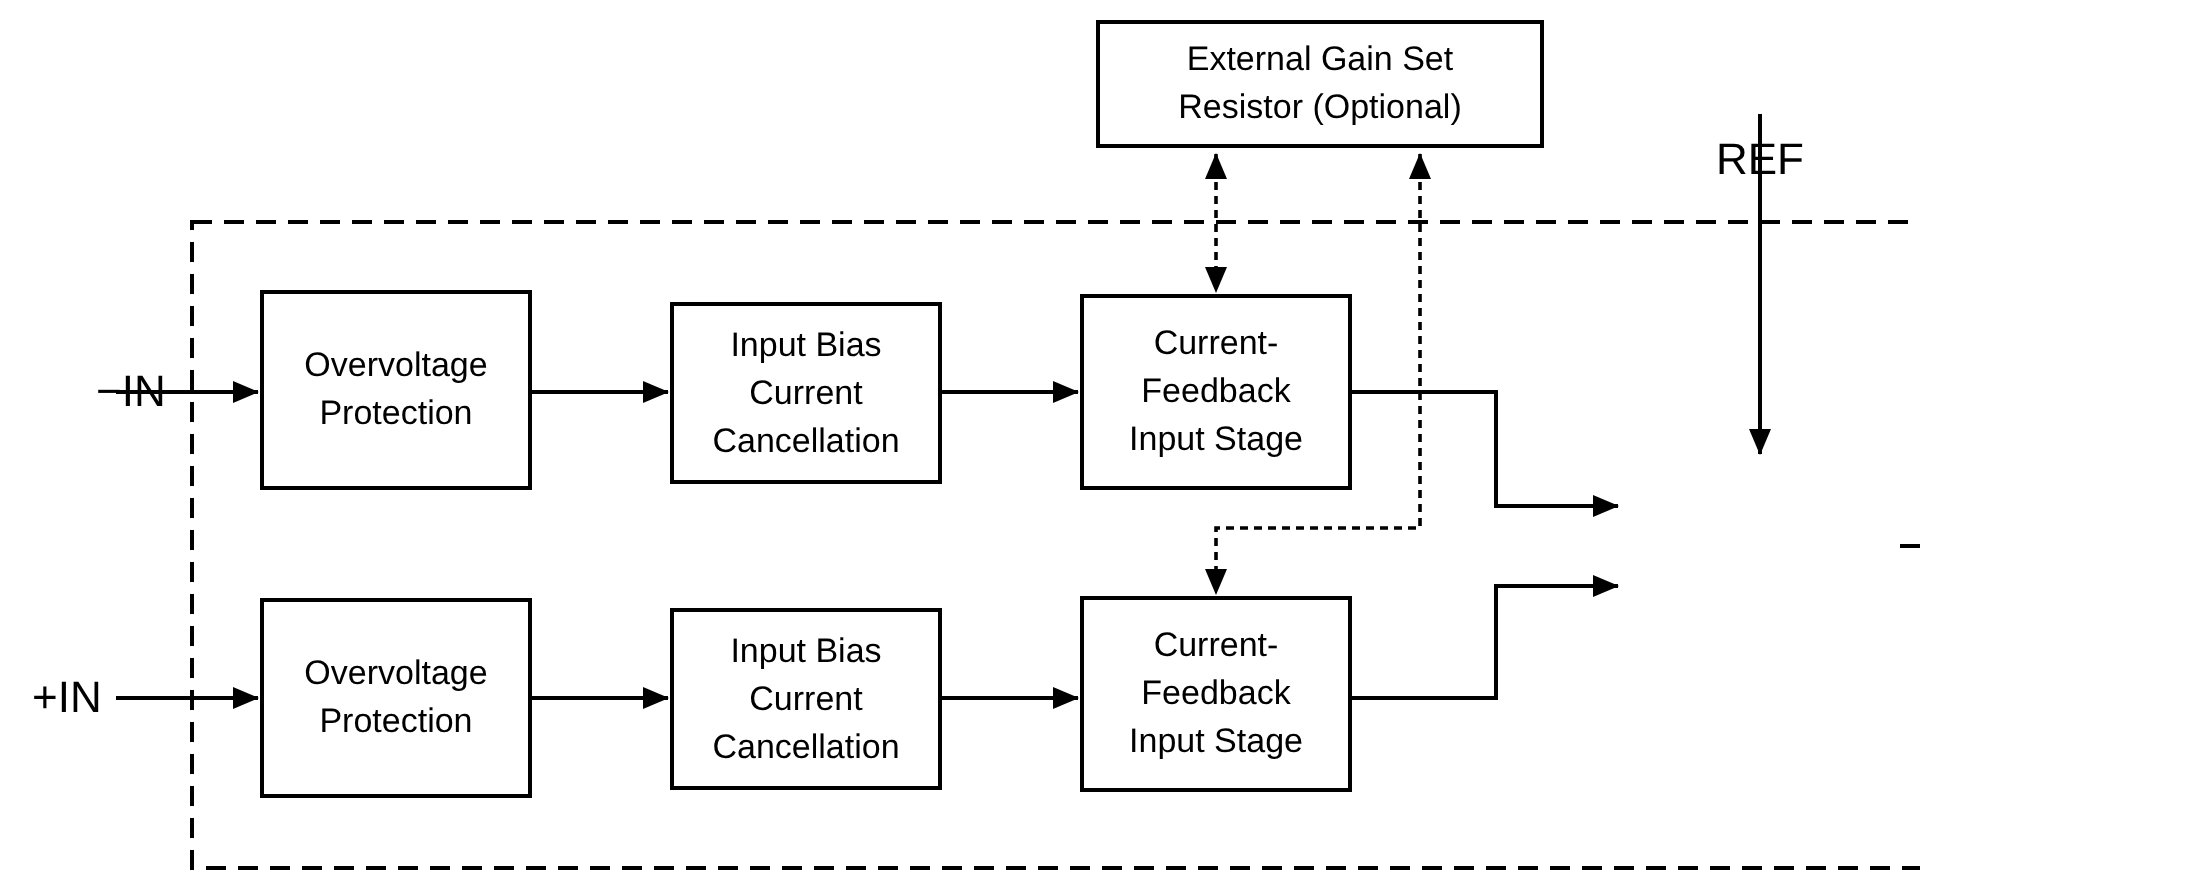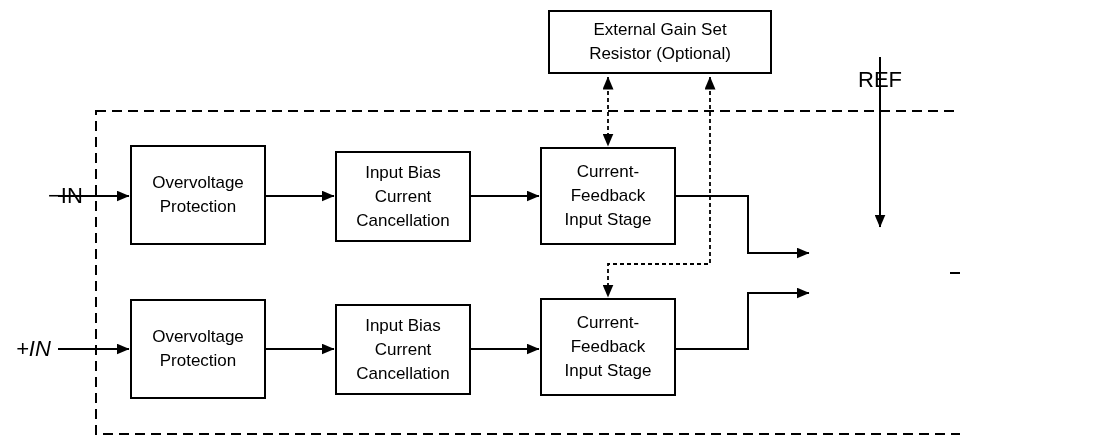--- a/index.html
+++ b/index.html
@@ -128,17 +128,17 @@
   </div>
 
   <div class="box" style="left:540px; top:298px; width:136px; height:98px;">
     <span>Current-
 Feedback
 Input Stage</span>
   </div>
 
 
   <div class="pin" style="left:16px; top:182px;margin-left:32px;">−IN</div>
-  <div class="pin" style="left:16px; top:335px;font-style:italic;">+IN</div>
+  <div class="pin" style="left:16px; top:335px;">+IN</div>
   <div class="pin center" style="left:845px; top:27px; width:70px;margin-top:39px;">REF</div>
   <div class="pin" style="left:997px; top:259px;">OUT</div>
 
 </div>
 
 </body></html>

